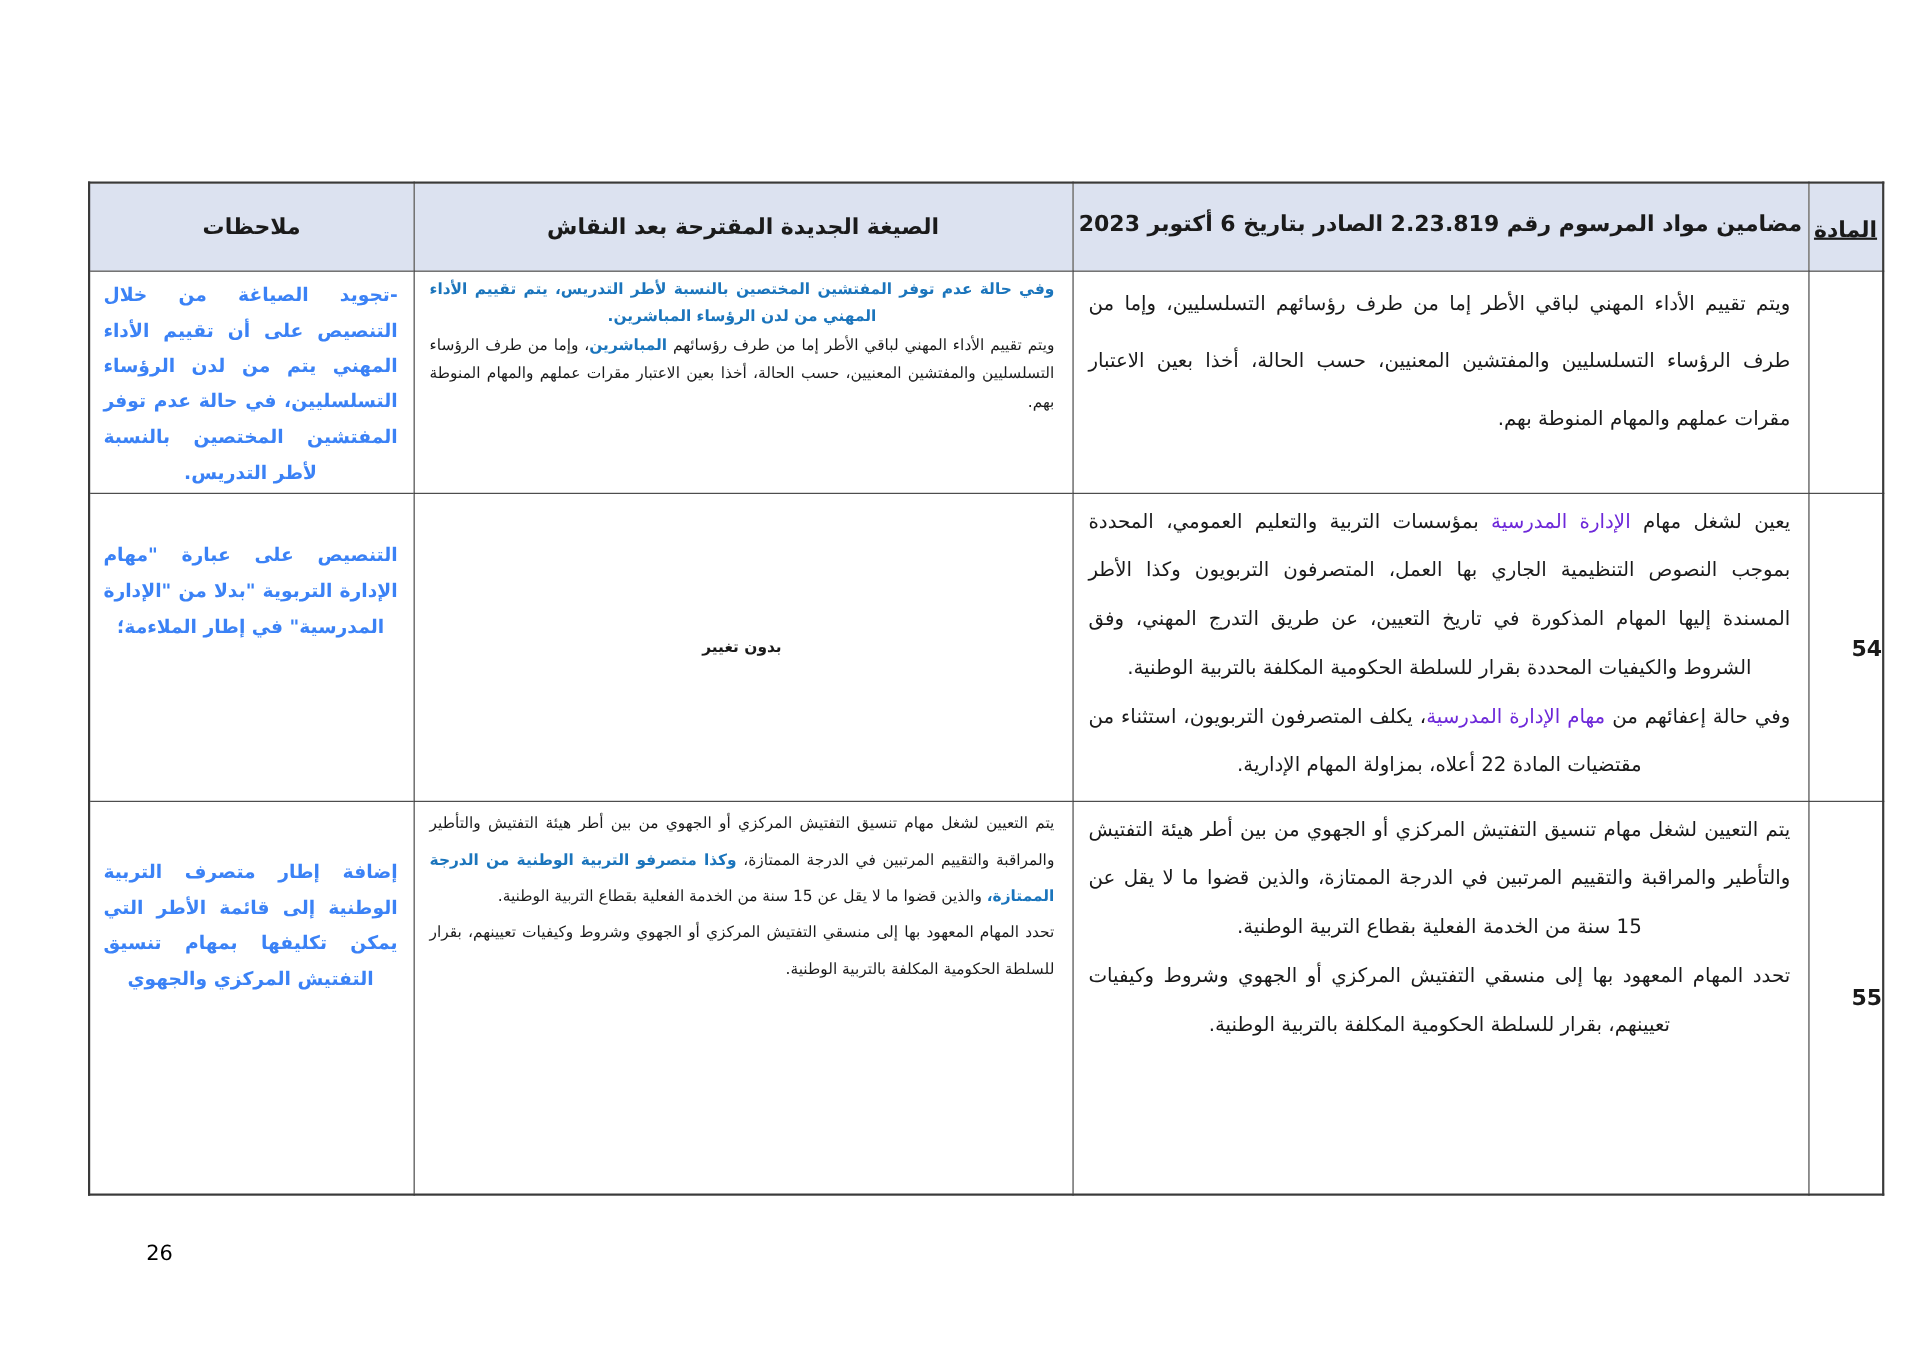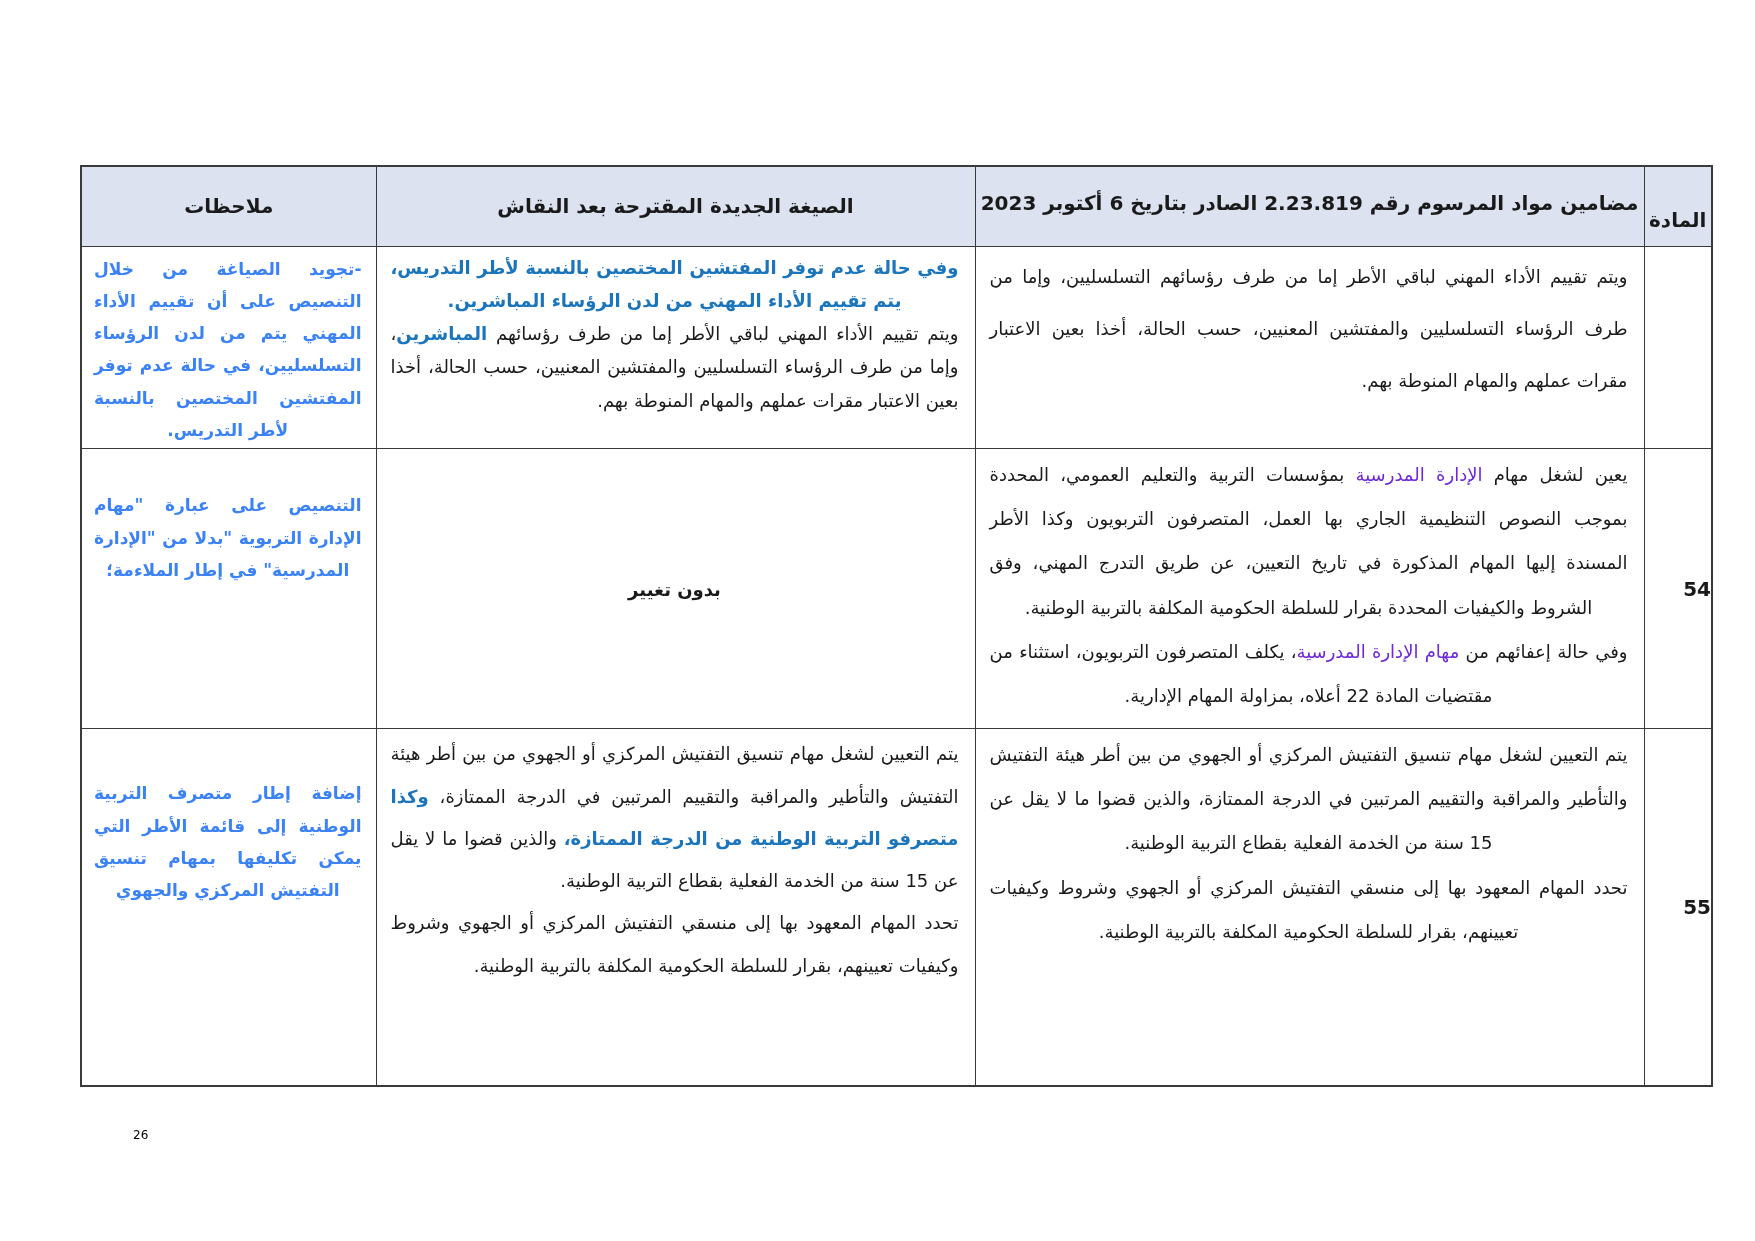--- a/index.html
+++ b/index.html
@@ -30,39 +30,39 @@
   
   tr.header-row{height:80px;}
   th.hcell{
     background:#dce2f0;
     font-weight:bold;
     font-size:20px;
     text-align:center;
     vertical-align:middle;
   }
   th.hcell-decree{vertical-align:top;padding-top:20px;line-height:1.6;}
-  th.hcell-article{vertical-align:bottom;padding-bottom:14px;}
+  th.hcell-article{vertical-align:bottom;padding-bottom:26px;text-decoration:underline;}
   
   tr.row-1{height:168px;}
   tr.row-2{height:280px;}
   tr.row-3{height:357px;}
   td.article-cell{
     vertical-align:middle;
     font-weight:bold;
     font-size:20px;
   }
   td.decree-cell{
     font-size:18px;
     line-height:2.45;
     padding:4px 16px 2px 14px;
     text-align:justify;
   }
   td.decree-cell.tall-lines{line-height:2.9;}
   td.proposal-cell{
-    font-size:18px;
+    font-size:14px;
     line-height:1.85;
     padding:4px 16px 2px 14px;
     text-align:justify;
   }
   td.proposal-cell.row3-lines{line-height:2.35;}
   td.proposal-cell.v-middle{
     vertical-align:middle;
     text-align:center;
     font-weight:bold;
   }
@@ -77,21 +77,21 @@
   td.notes-cell.pad-top-40{padding-top:40px;}
   td.notes-cell.pad-top-48{padding-top:48px;margin-left:16px;}
   .para{margin:0;text-align:justify;}
   .para.center-last{text-align-last:center;}
   .para.center{text-align:center;text-align-last:center;}
   span.blue{color:#1b75bc;font-weight:bold;}
   span.red{color:#6d28d9;}
   .page-number{
     position:absolute;
     left:133px;top:1128px;
-    font-size:12px;
+    font-size:19px;
     color:#000;
     direction:ltr;
   }
 </style>
 </head>
 <body>
 
 <div class="page">
 
   <table class="doc-table">

